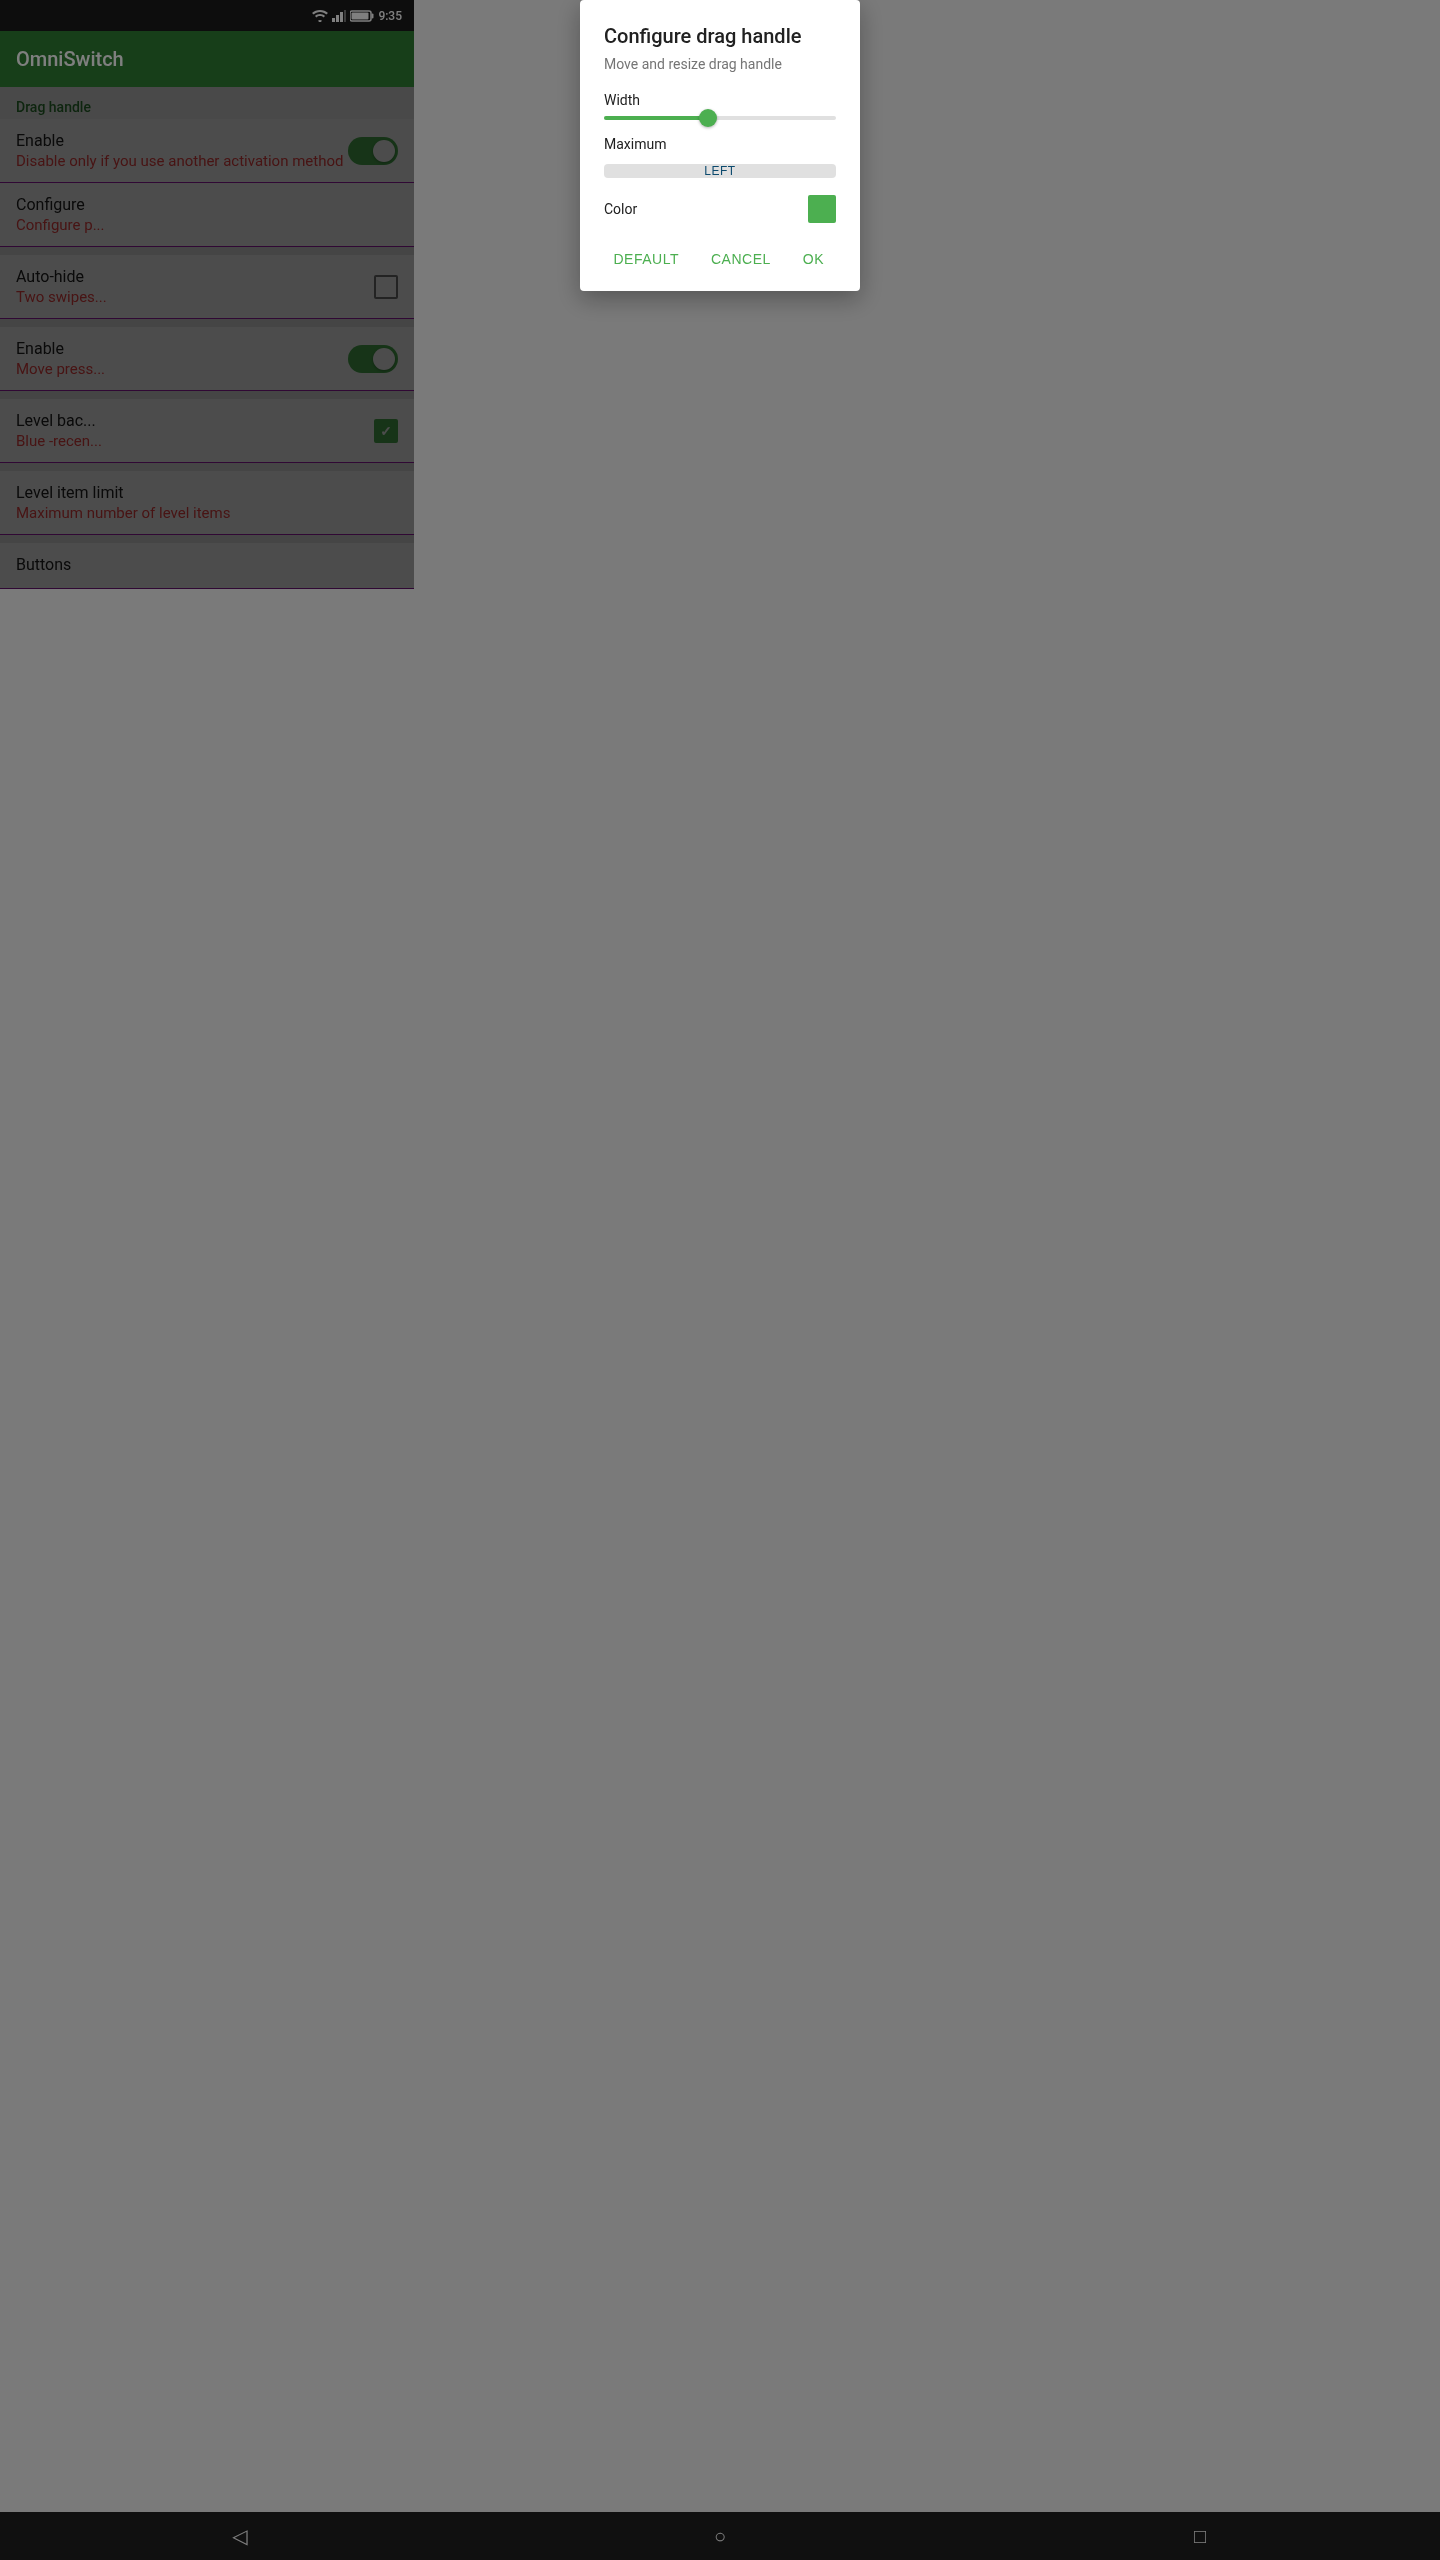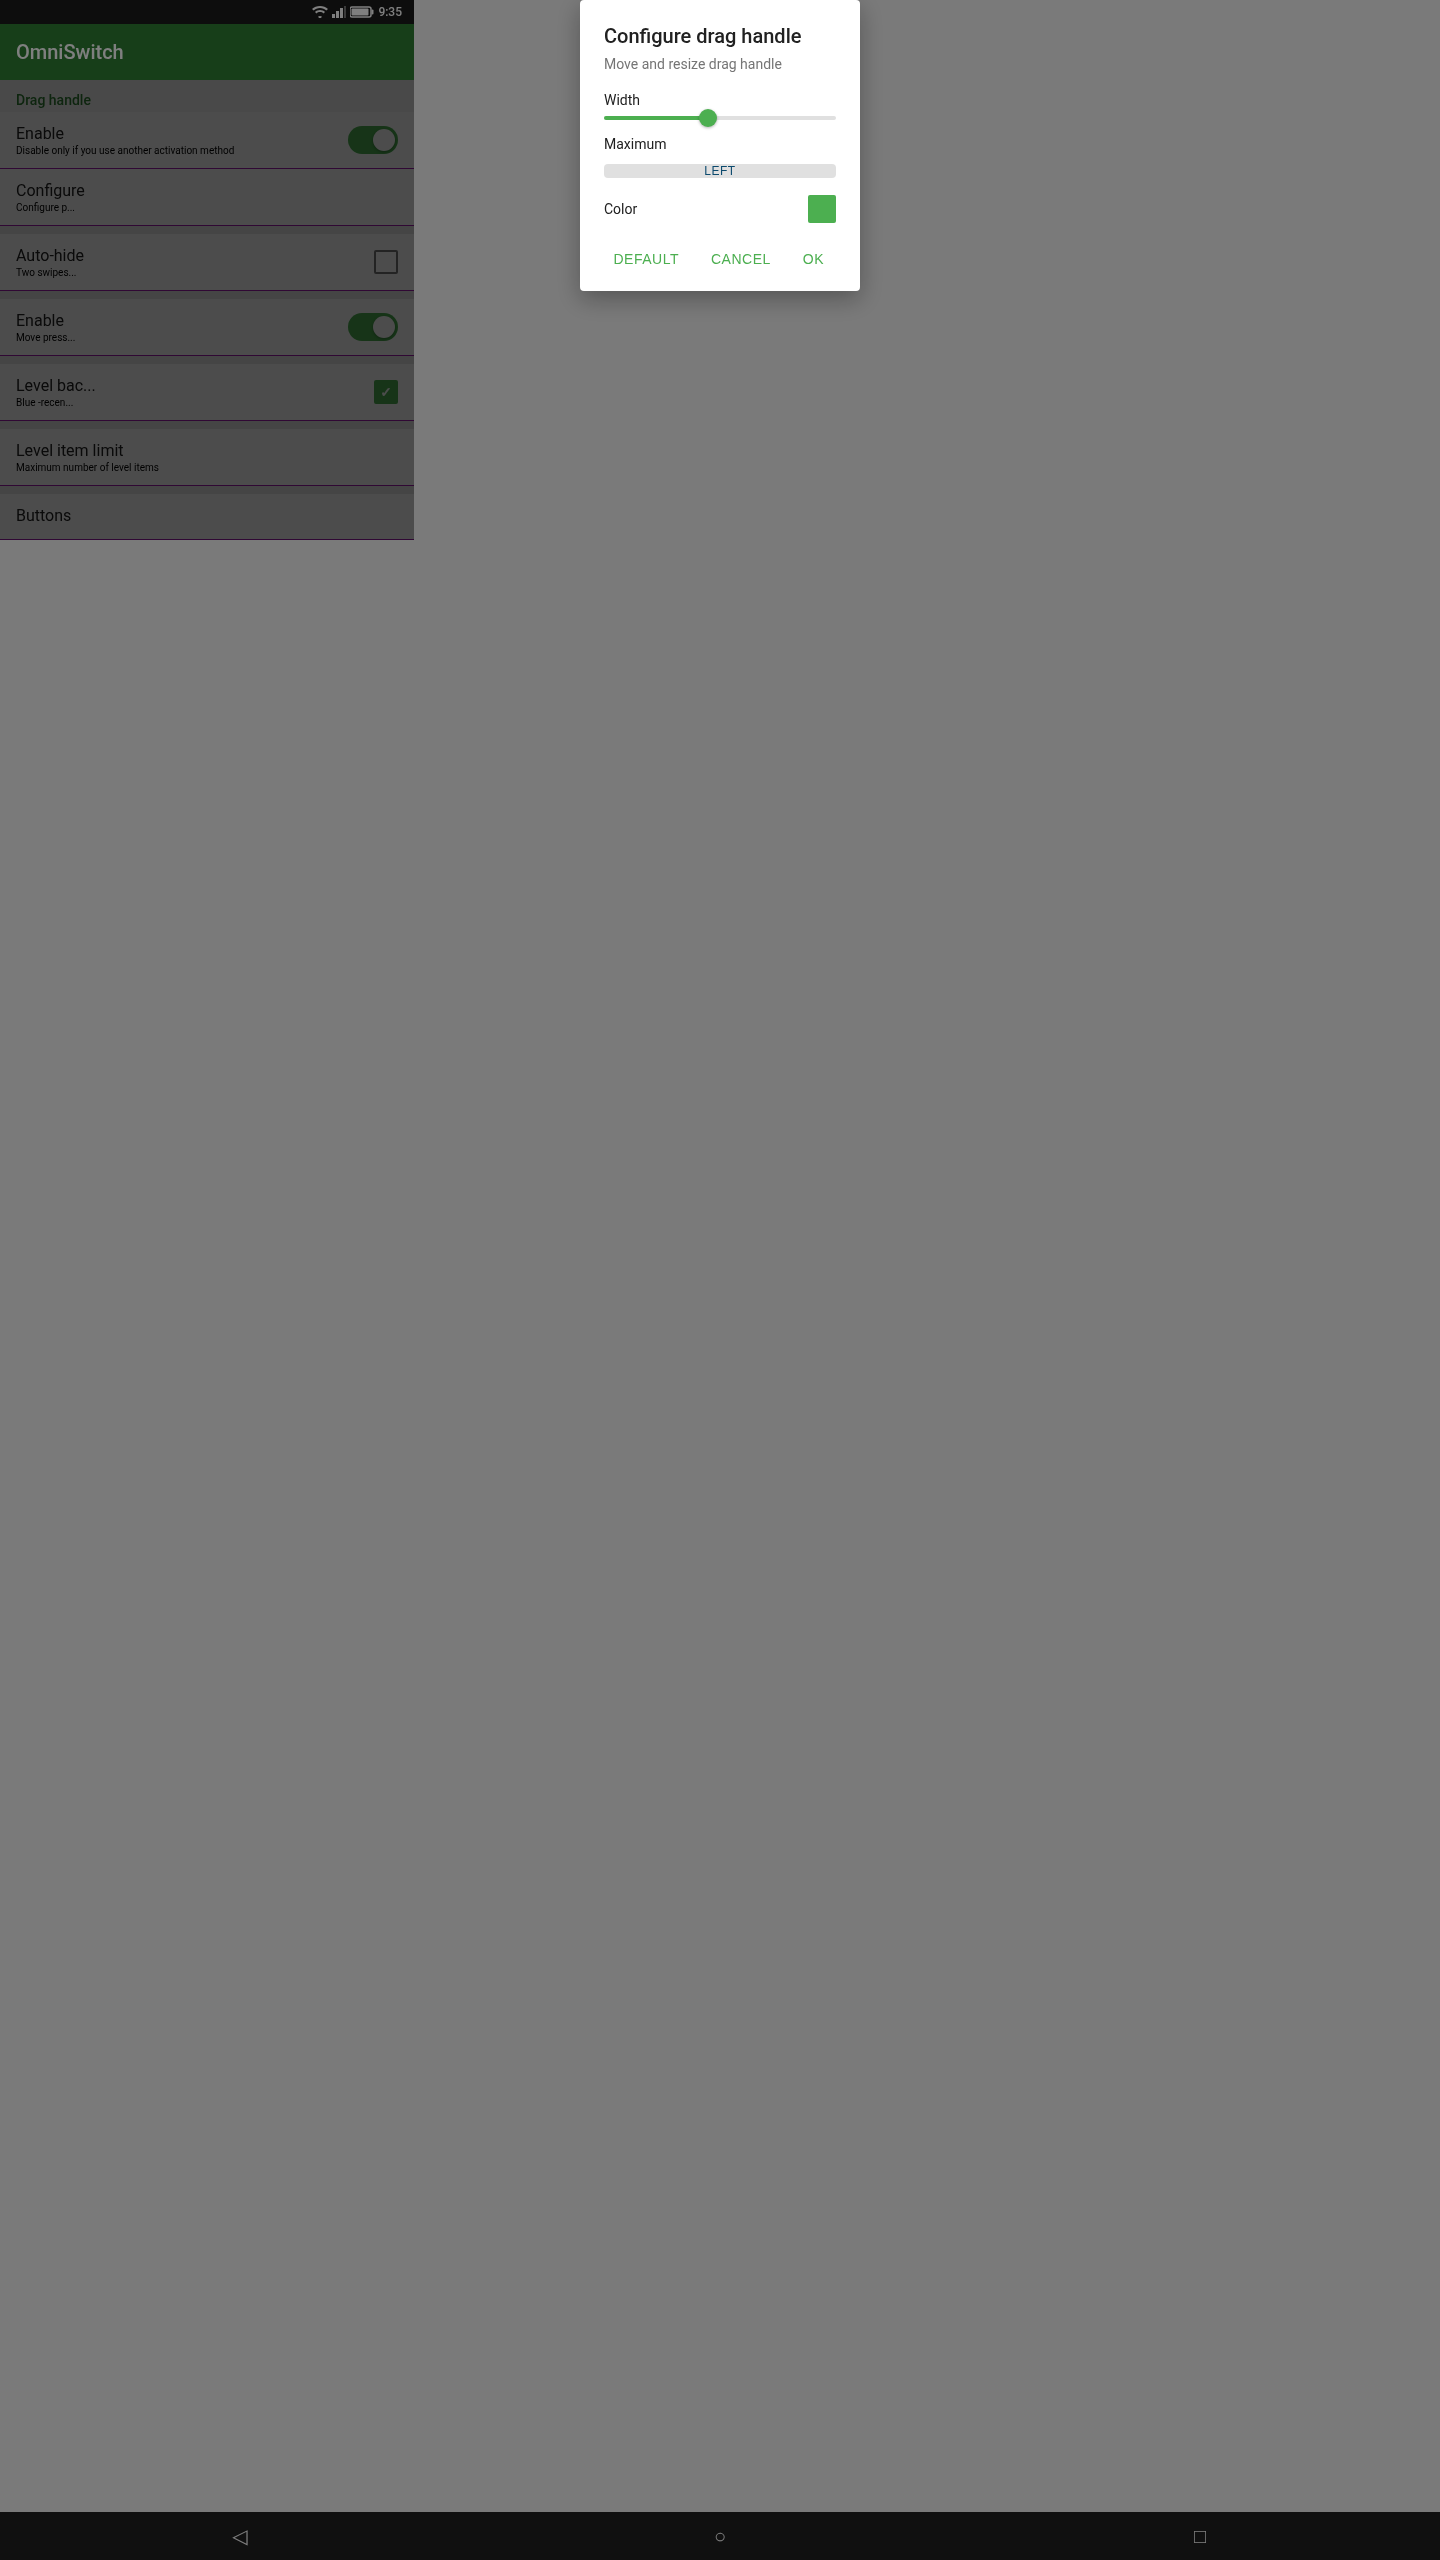--- a/index.html
+++ b/index.html
@@ -13,21 +13,21 @@
       min-height: 736px;
       font-family: 'Roboto', Arial, sans-serif;
       background: #f5f5f5;
       position: relative;
       overflow-x: hidden;
     }
 
     
     .status-bar {
       background: #1a1a1a;
-      height: 24px;
+      height: 31px;
       display: flex;
       align-items: center;
       justify-content: flex-end;
       padding: 0 12px;
       gap: 6px;
     }
 
     .status-bar-icons {
       display: flex;
       align-items: center;
@@ -80,22 +80,22 @@
       flex: 1;
     }
 
     .settings-item-title {
       font-size: 16px;
       color: #212121;
       margin-bottom: 2px;
     }
 
     .settings-item-subtitle {
-      font-size: 10px;
-      color: #000000;
+      font-size: 15px;
+      color: #ef4444;
     }
 
     .toggle {
       width: 50px;
       height: 28px;
       border-radius: 14px;
       background: #4caf50;
       position: relative;
       flex-shrink: 0;
     }

